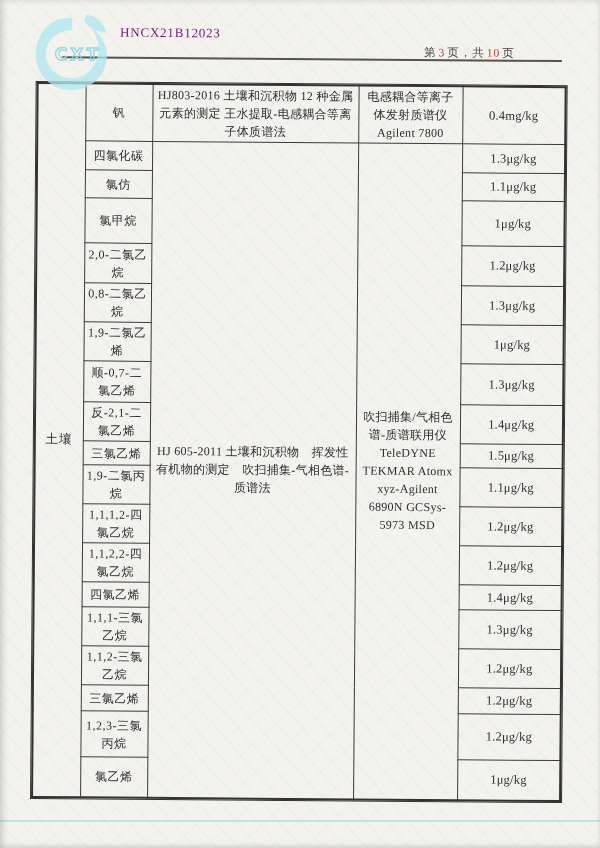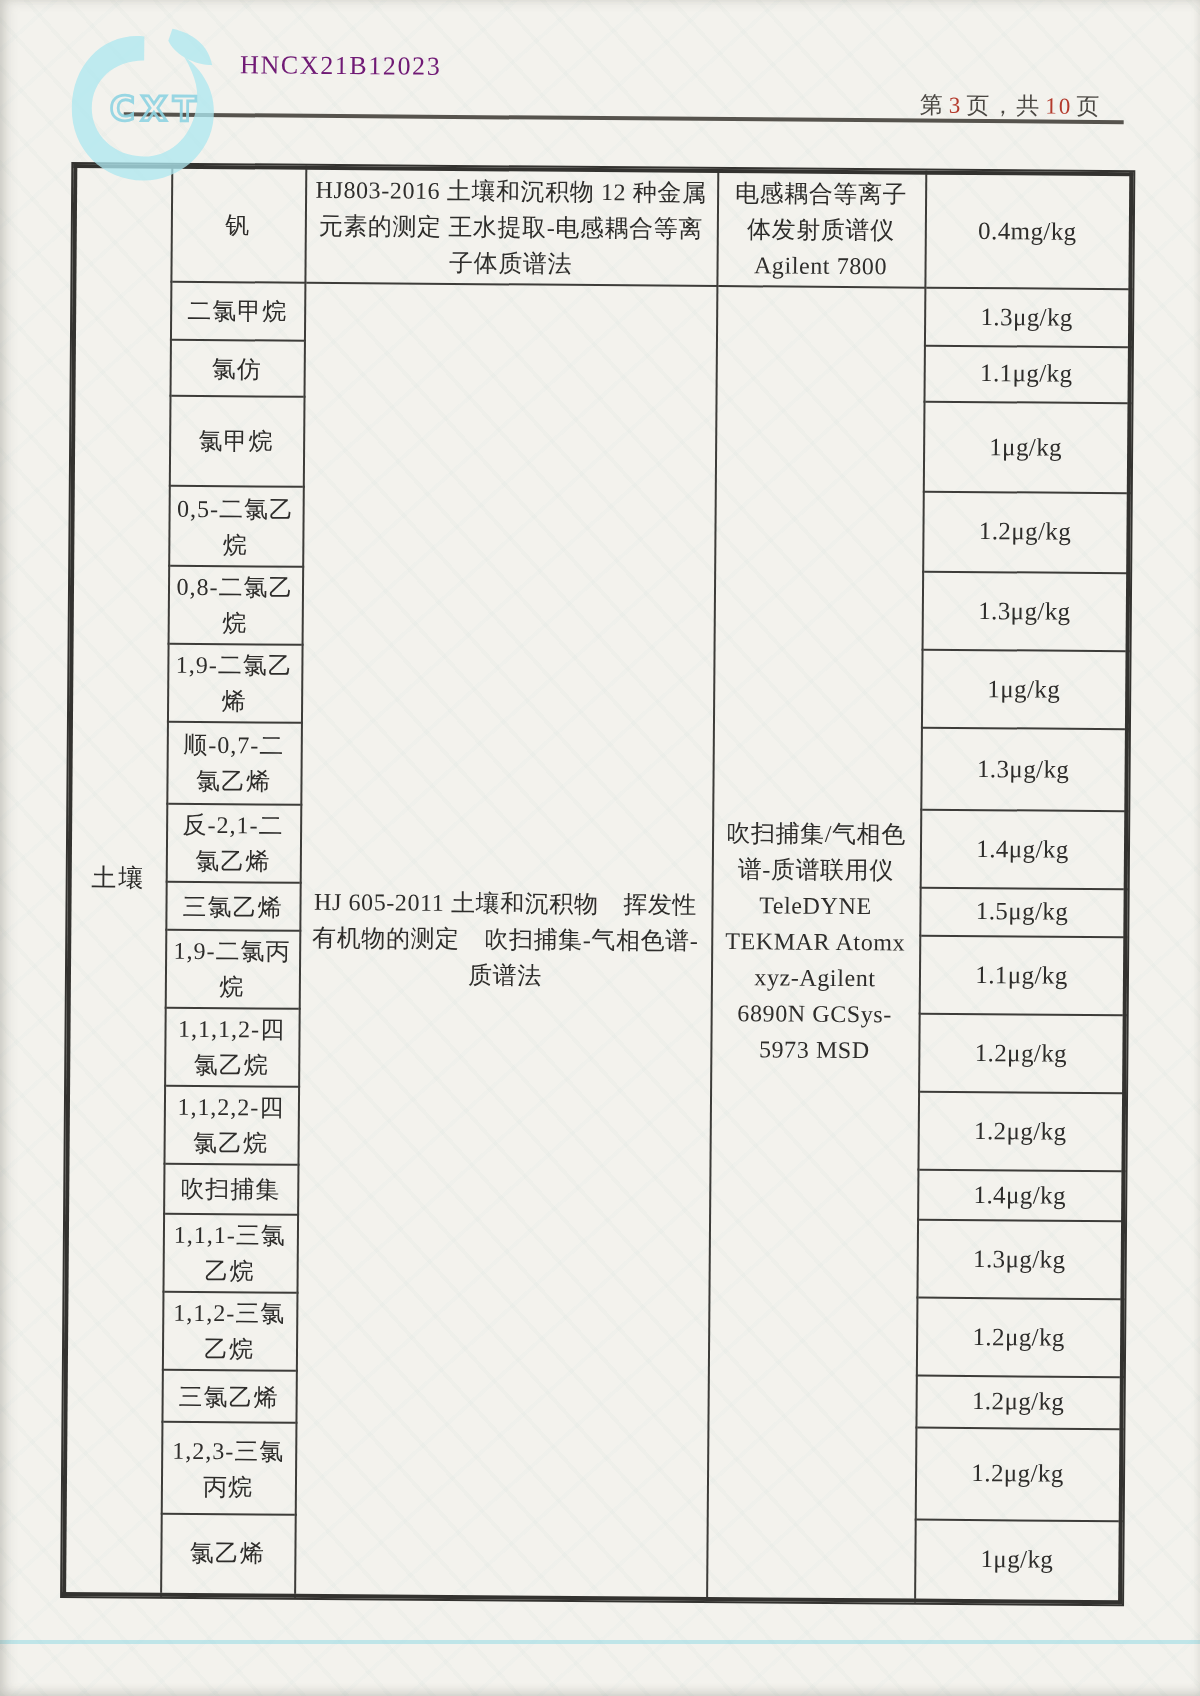--- a/index.html
+++ b/index.html
@@ -25,21 +25,20 @@
   }
   
   #report-no {
     position: absolute; left: 120px; top: 24px;
     font-size: 13px; letter-spacing: 0.8px; color: #701a75;
   }
   #page-info {
     position: absolute; left: 424px; top: 42px;
     font-size: 11.5px; letter-spacing: 1px; color: #4a4742;
     white-space: nowrap;
-    margin-left: 36px;
   }
   #page-info .page-num { color: #b43a2c; padding: 0 2px; }
   #header-rule {
     position: absolute; left: 62px; top: 56px; width: 500px; height: 2px;
     background: #56534d;
   }
   
   #logo {
     position: absolute; left: 28px; top: 12px; width: 92px; height: 82px;
     z-index: 5; opacity: 0.9;
@@ -101,35 +100,35 @@
     </colgroup>
     <tbody>
         <tr style="height: 53px;">
           <td class="sample-cell" rowspan="19">土壤</td>
           <td class="analyte-cell">钒</td>
           <td class="method-cell">HJ803-2016 土壤和沉积物 12 种金属元素的测定 王水提取-电感耦合等离子体质谱法</td>
           <td class="instrument-cell">电感耦合等离子体发射质谱仪 Agilent 7800</td>
           <td class="limit-cell">0.4mg/kg</td>
         </tr>
         <tr style="height: 29px;">
-          <td class="analyte-cell">二氯甲烷</td>
+          <td class="analyte-cell">四氯化碳</td>
           <td class="method-cell" rowspan="18">HJ 605-2011 土壤和沉积物　挥发性有机物的测定　吹扫捕集-气相色谱-质谱法</td>
           <td class="instrument-cell" rowspan="18">吹扫捕集/气相色谱-质谱联用仪 TeleDYNE TEKMAR Atomx xyz-Agilent 6890N GCSys-5973 MSD</td>
           <td class="limit-cell">1.3μg/kg</td>
         </tr>
         <tr style="height: 28px;">
           <td class="analyte-cell">氯仿</td>
           <td class="limit-cell">1.1μg/kg</td>
         </tr>
         <tr style="height: 45px;">
           <td class="analyte-cell">氯甲烷</td>
           <td class="limit-cell">1μg/kg</td>
         </tr>
         <tr style="height: 40px;">
-          <td class="analyte-cell">0,5-二氯乙烷</td>
+          <td class="analyte-cell">2,0-二氯乙烷</td>
           <td class="limit-cell">1.2μg/kg</td>
         </tr>
         <tr style="height: 39px;">
           <td class="analyte-cell">0,8-二氯乙烷</td>
           <td class="limit-cell">1.3μg/kg</td>
         </tr>
         <tr style="height: 38px;">
           <td class="analyte-cell">1,9-二氯乙烯</td>
           <td class="limit-cell">1μg/kg</td>
         </tr>
@@ -151,21 +150,21 @@
         </tr>
         <tr style="height: 39px;">
           <td class="analyte-cell">1,1,1,2-四氯乙烷</td>
           <td class="limit-cell">1.2μg/kg</td>
         </tr>
         <tr style="height: 39px;">
           <td class="analyte-cell">1,1,2,2-四氯乙烷</td>
           <td class="limit-cell">1.2μg/kg</td>
         </tr>
         <tr style="height: 25px;">
-          <td class="analyte-cell">吹扫捕集</td>
+          <td class="analyte-cell">四氯乙烯</td>
           <td class="limit-cell">1.4μg/kg</td>
         </tr>
         <tr style="height: 39px;">
           <td class="analyte-cell">1,1,1-三氯乙烷</td>
           <td class="limit-cell">1.3μg/kg</td>
         </tr>
         <tr style="height: 39px;">
           <td class="analyte-cell">1,1,2-三氯乙烷</td>
           <td class="limit-cell">1.2μg/kg</td>
         </tr>

